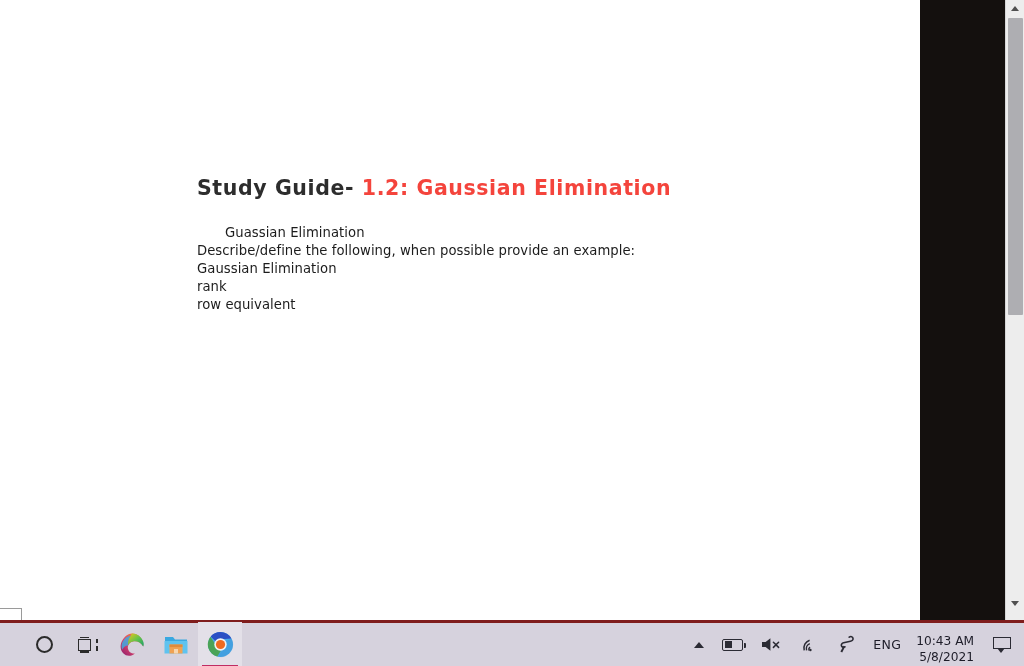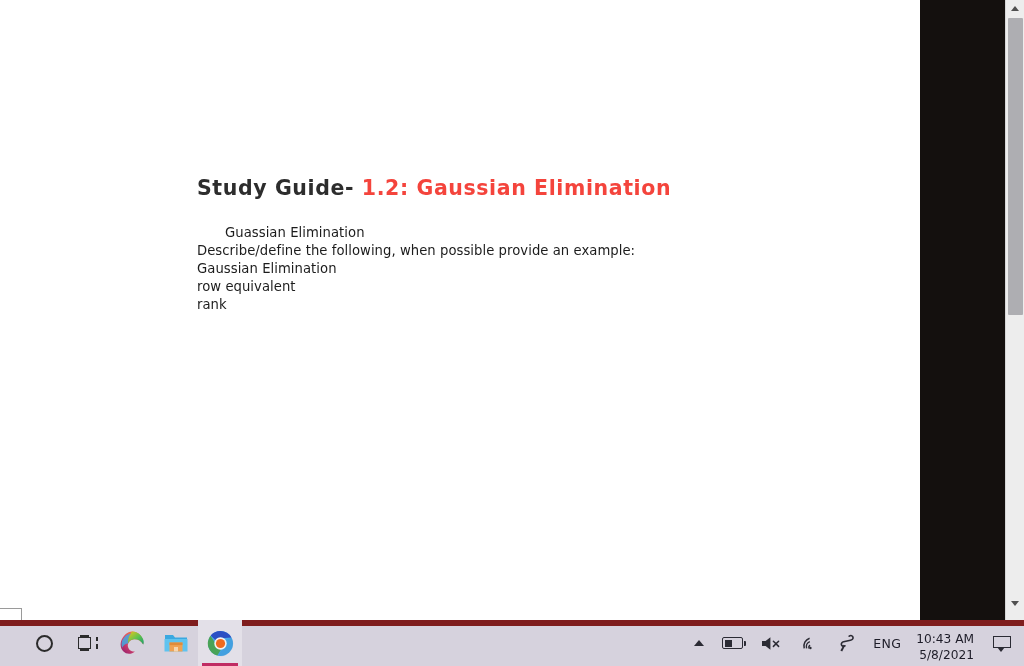--- a/index.html
+++ b/index.html
@@ -117,22 +117,22 @@
   .doc-line.bold { font-weight: normal; margin-left: 28px; }
 
   
   #taskbar {
     position: absolute;
     left: 0; top: 620px;
     width: 1024px;
     height: 46px;
     background: #d6d2dd;
     display: flex;
-    align-items: flex-end;
-    border-top: 6px solid #7f1d1d;
+    align-items: center;
+    border-top: 3px solid #7f1d1d;
   }
 
   #start-notch {
     position: absolute;
     left: 0; top: 608px;
     width: 22px;
     height: 12px;
     background: #ffffff;
     border-right: 1px solid #9a9a9a;
     border-top: 1px solid #9a9a9a;
@@ -292,22 +292,22 @@
   <div id="page-canvas">
 
     <div id="doc">
 
       <div id="doc-title"><span>Study Guide- </span><span class="accent">1.2: Gaussian Elimination</span></div>
 
       <div id="doc-body">
         <div class="doc-line bold">Guassian Elimination</div>
         <div class="doc-line">Describe/define the following, when possible provide an example:</div>
         <div class="doc-line">Gaussian Elimination</div>
+        <div class="doc-line">rank</div>
         <div class="doc-line">row equivalent</div>
-        <div class="doc-line">rank</div>
       </div>
 
     </div>
   </div>
 
   <div id="dark-gutter-edge"></div>
   <div id="dark-gutter"></div>
 
   <div id="scrollbar">
     <div class="sb-btn" id="sb-up">

